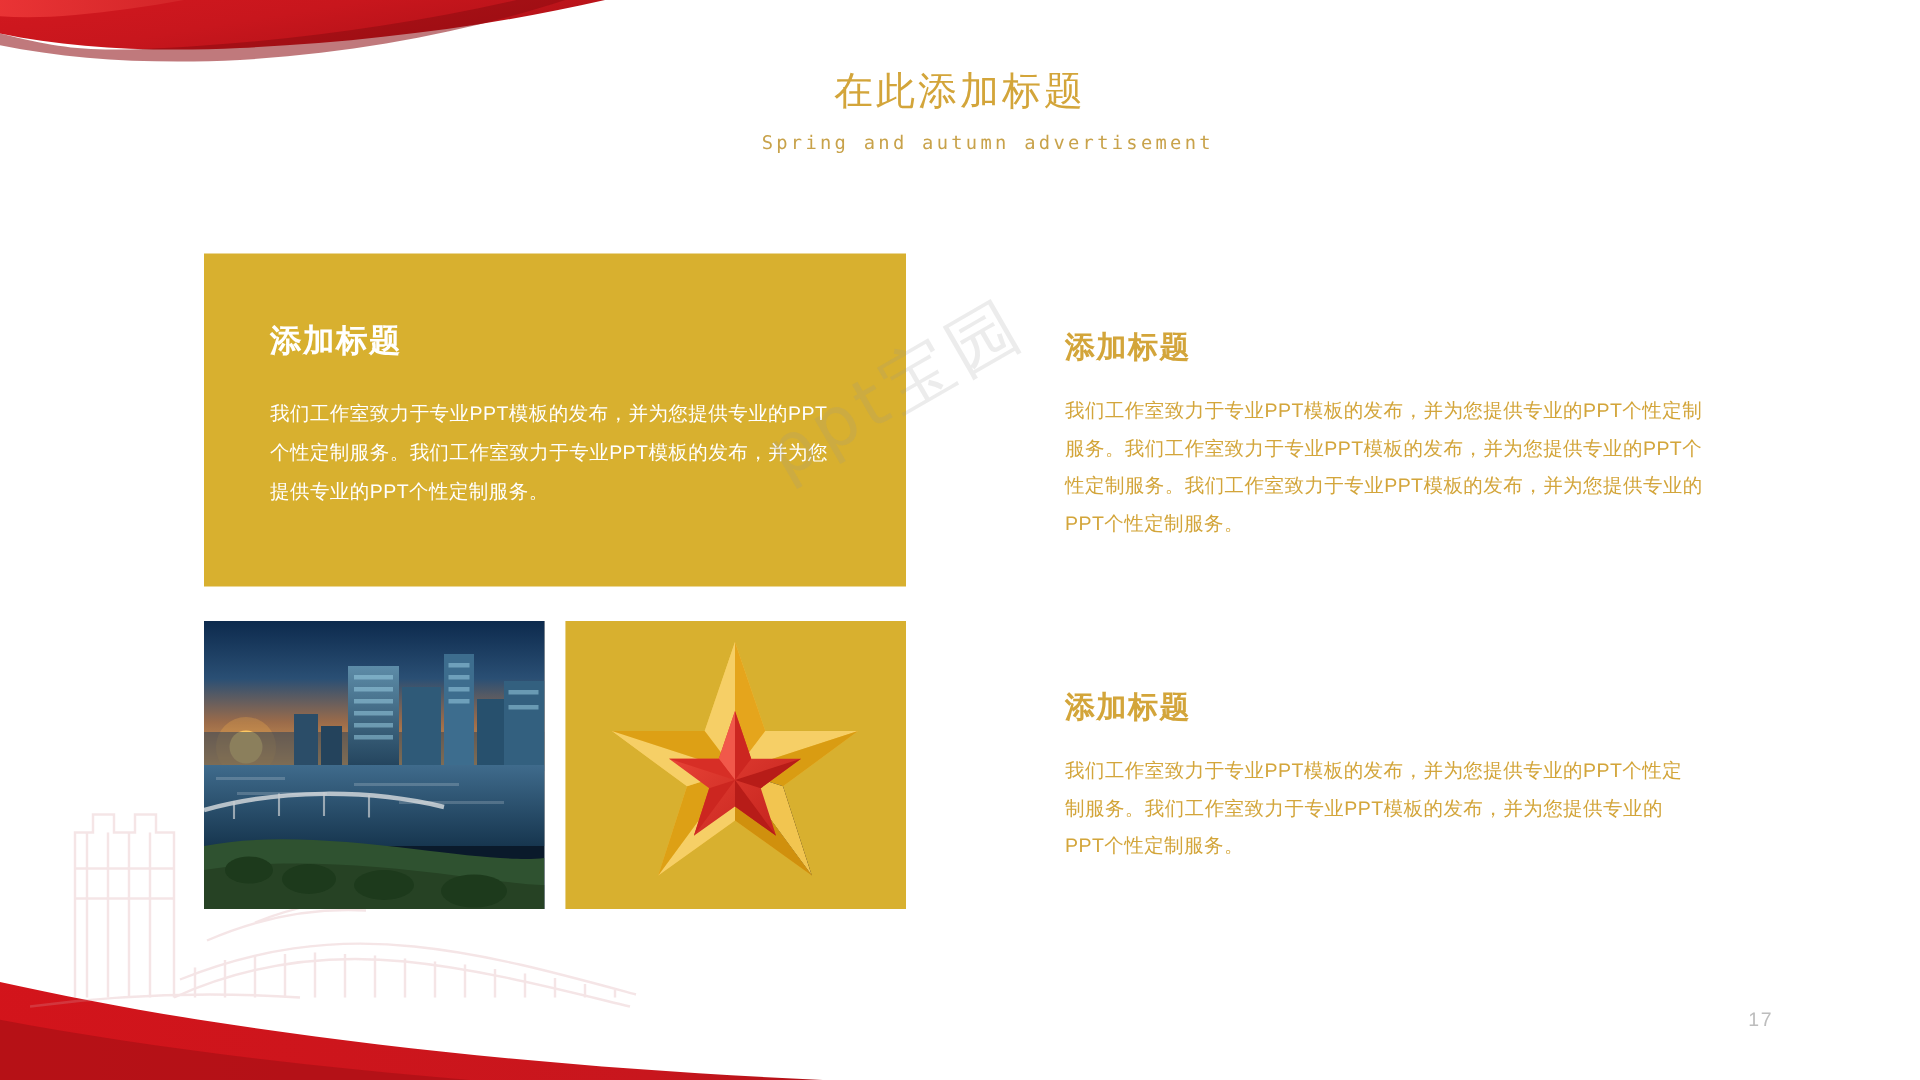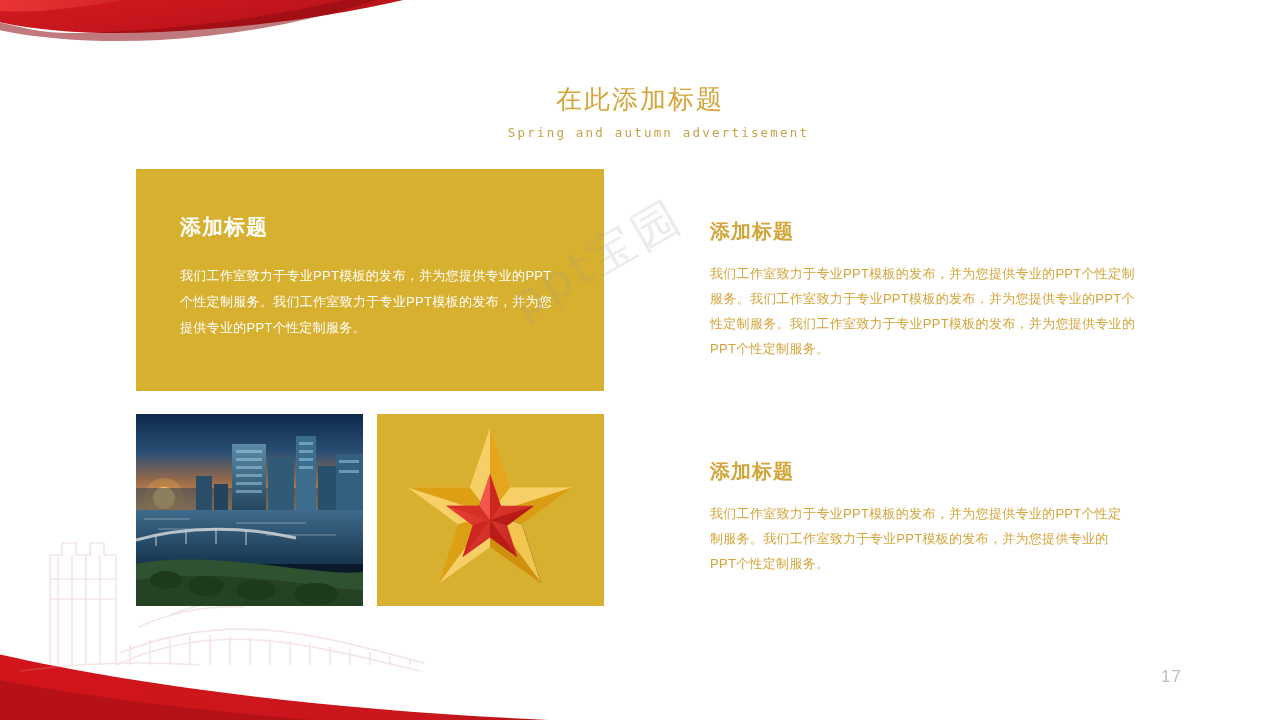--- a/index.html
+++ b/index.html
@@ -11,21 +11,21 @@
   .slide{position:absolute;inset:0;overflow:hidden;background:#fff;}
 
   
   .ribbon-top{position:absolute;left:-10px;top:-60px;width:560px;height:120px;pointer-events:none;}
   .ribbon-bottom{position:absolute;left:-20px;bottom:-40px;width:760px;height:150px;pointer-events:none;}
 
   
   .wall-wm{position:absolute;left:20px;bottom:45px;width:420px;height:180px;opacity:.30;pointer-events:none;}
 
   
-  .header{position:absolute;left:0;right:0;top:46px;text-align:center;margin-top:38px;}
+  .header{position:absolute;left:0;right:0;top:46px;text-align:center;}
   .header .title{
     font-size:26px;color:#d3a53a;letter-spacing:2px;line-height:1.2;
     font-family:"DejaVu Sans",sans-serif;font-weight:400;
   }
   .header .subtitle{
     margin-top:10px;font-size:12.5px;color:#c8a24a;letter-spacing:2.2px;
     font-family:"DejaVu Sans Mono","Liberation Mono",monospace;
     padding-left:37px;
   }
 
@@ -60,21 +60,21 @@
   .wm-text{
     position:absolute;left:500px;top:280px;
     font-size:46px;color:rgba(150,150,150,.18);
     transform:rotate(-30deg);transform-origin:left top;
     letter-spacing:4px;pointer-events:none;white-space:nowrap;
     font-family:"DejaVu Sans",sans-serif;
   }
 
   
   .pagenum{
-    position:absolute;right:98px;bottom:33px;font-size:17px;color:#bdbdbd;
+    position:absolute;right:98px;bottom:33px;font-size:13px;color:#bdbdbd;
     letter-spacing:1px;
   }
 </style>
 </head>
 <body>
 
 <div class="slide">
 
   <svg class="ribbon-top" viewBox="0 0 560 120" preserveAspectRatio="none">
     <defs>

